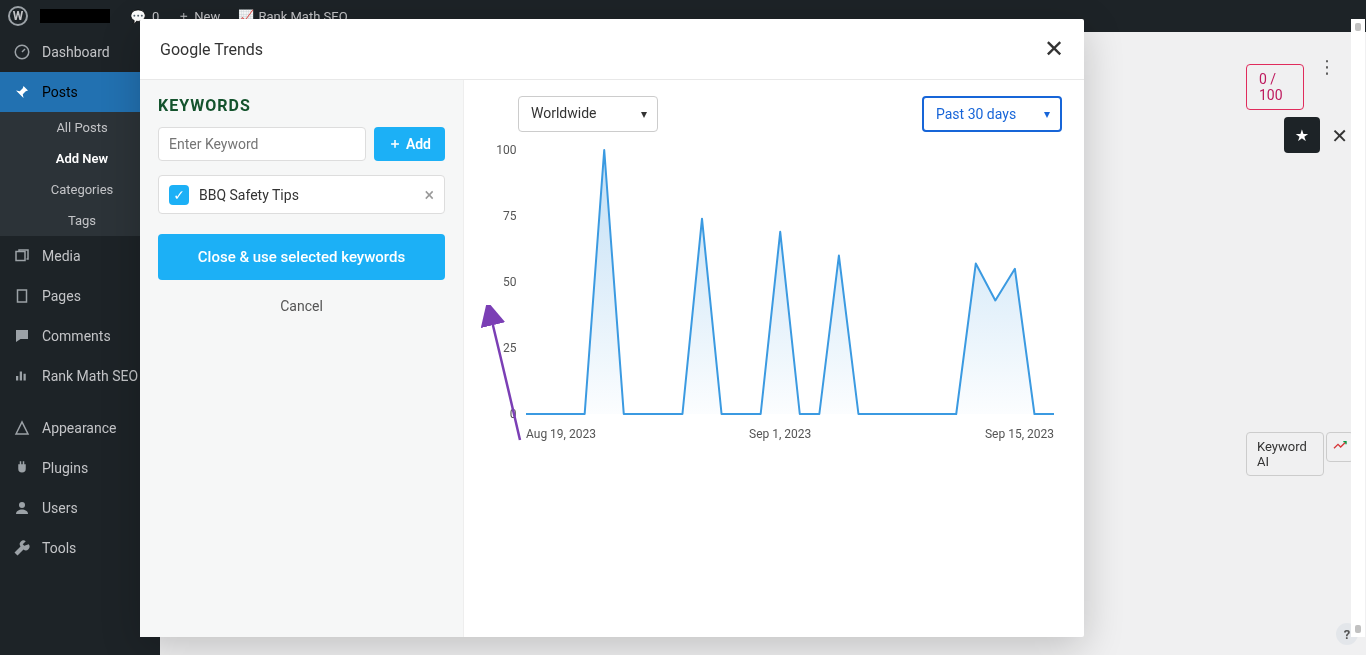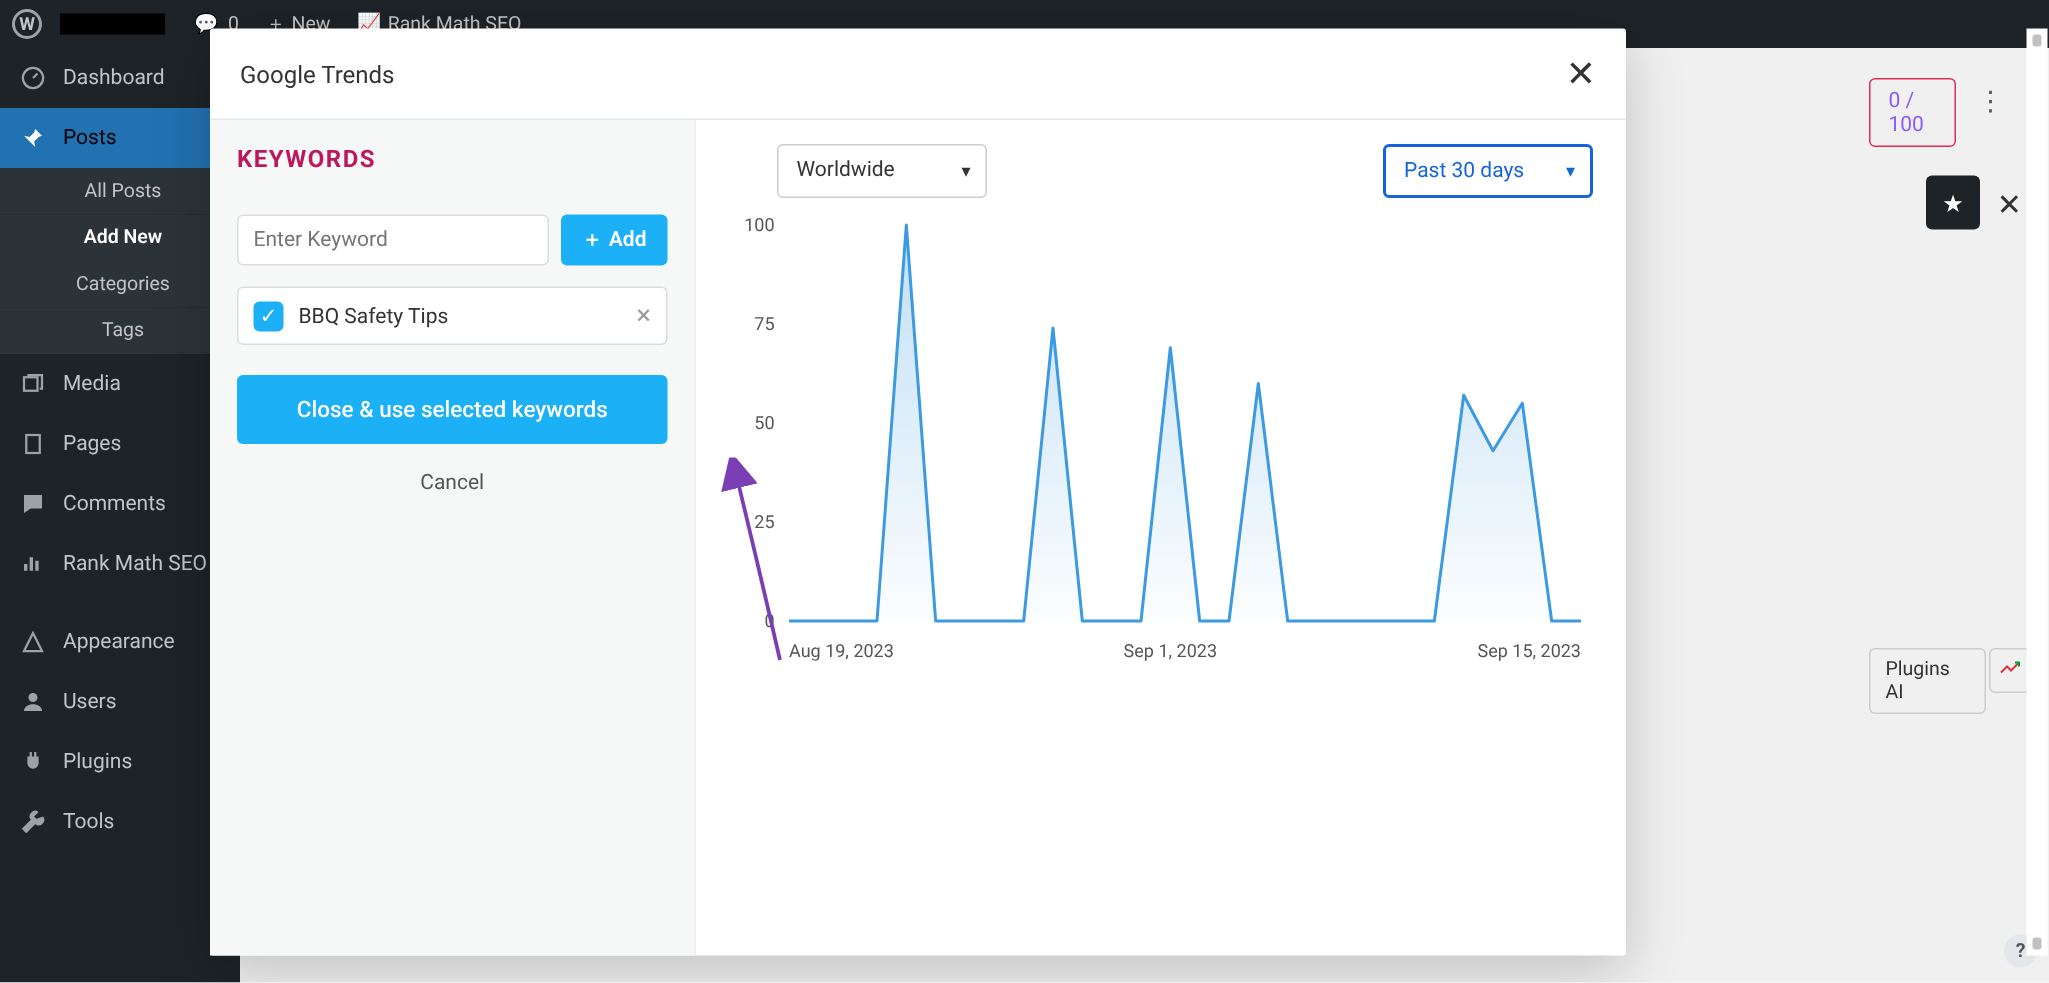--- a/index.html
+++ b/index.html
@@ -15,40 +15,40 @@
   .wpsidebar { position: absolute; top: 32px; left: 0; width: 160px; bottom: 0; background: #1d2327; color: #fff; font-size: 14px; z-index: 1; text-align: center; }
   .wpsidebar .item { display: flex; align-items: center; gap: 10px; padding: 10px 12px; color: #c3c4c7; cursor: pointer; }
   .wpsidebar .item.current { background: #2271b1; color: #000000; }
   .wpsidebar .item.current .ico { color: #fff; }
   .wpsidebar .sub { padding: 8px 12px 8px 16px; color: #c3c4c7; font-size: 13px; cursor: pointer; background: #2c3338; }
   .wpsidebar .sub.current { font-weight: 600; color: #fff; }
   .ico { width: 20px; height: 20px; display: inline-flex; align-items: center; justify-content: center; color: #9ca2a7; }
 
   
   .editor-right { position: absolute; top: 32px; right: 0; width: 120px; height: 600px; z-index: 0; }
-  .score-pill { position: absolute; top: 20px; right: 62px; border: 1px solid #e02b5c; color: #8b5cf6; padding: 6px 12px; border-radius: 4px; font-size: 14px; }
+  .score-pill { position: absolute; top: 32px; right: 62px; border: 1px solid #e02b5c; color: #be185d; padding: 6px 12px; border-radius: 4px; font-size: 14px; }
   .kebab { position: absolute; top: 24px; right: 30px; font-size: 18px; color: #555; }
   .star-btn { position: absolute; top: 85px; right: 46px; width: 36px; height: 36px; background: #1d2327; display: flex; align-items: center; justify-content: center; color: #fff; border-radius: 4px; }
   .close-x { position: absolute; top: 92px; right: 18px; font-size: 20px; color: #333; }
   .content-ai-btn { position: absolute; top: 400px; right: 42px; border: 1px solid #ccc; padding: 6px 10px; border-radius: 4px; font-size: 13px; color: #333; }
   .trend-ico { position: absolute; top: 400px; right: 12px; border: 1px solid #ccc; padding: 4px 5px; border-radius: 4px; }
   .post-label { position: absolute; top: 600px; left: 225px; font-size: 14px; color: #555; }
 
   
   .modal { position: absolute; top: 19px; left: 140px; width: 944px; height: 618px; background: #fff; border-radius: 2px; box-shadow: 0 10px 40px rgba(0,0,0,.2); z-index: 10; display: flex; flex-direction: column; }
   .modal-scroll { position: absolute; top: 19px; right: 1px; width: 14px; height: 618px; background: #fff; z-index: 11; }
   .modal-scroll::before { content:''; position:absolute; top:4px; left:4px; right:4px; height:8px; background:#c1c1c1; border-radius:2px; }
   .modal-scroll::after { content:''; position:absolute; bottom:4px; left:4px; right:4px; height:8px; background:#c1c1c1; border-radius:2px; }
   .modal-head { display: flex; align-items: center; justify-content: space-between; padding: 16px 20px; border-bottom: 1px solid #e8e8e8; }
   .modal-title { font-size: 16px; color: #333; }
   .modal-close { font-size: 24px; color: #333; cursor: pointer; }
   .modal-body { flex: 1; display: flex; }
 
   .keycol { width: 324px; background: #f6f7f7; padding: 16px 18px; border-right: 1px solid #eee; }
-  .keycol h3 { font-size: 16px; letter-spacing: 1px; color: #be185d; font-weight: 700; margin-bottom: 28px; }
+  .keycol h3 { font-size: 16px; letter-spacing: 1px; color: #14532d; font-weight: 700; margin-bottom: 12px; }
   .key-add-row { display: flex; gap: 8px; margin-bottom: 14px; }
   .key-input { flex: 1; border: 1px solid #ddd; border-radius: 4px; padding: 8px 10px; font-size: 14px; color: #777; background: #fff; }
   .add-btn { background: #1cb0f6; color: #fff; border: none; border-radius: 4px; padding: 8px 14px; font-size: 14px; font-weight: 600; display: flex; align-items: center; gap: 4px; cursor: pointer; }
   .key-chip { display: flex; align-items: center; gap: 10px; background: #fff; border: 1px solid #ddd; border-radius: 4px; padding: 8px 10px; font-size: 14px; color: #333; margin-bottom: 20px; }
   .key-chip .cb { width: 20px; height: 20px; background: #1cb0f6; border-radius: 4px; display: flex; align-items: center; justify-content: center; color: #fff; font-size: 14px; }
   .key-chip .rm { margin-left: auto; color: #999; cursor: pointer; font-size: 18px; }
   .use-btn { width: 100%; background: #1cb0f6; color: #fff; border: none; border-radius: 4px; padding: 14px 0; font-size: 15px; font-weight: 500; cursor: pointer; }
   .cancel-link { display: block; text-align: center; margin-top: 18px; color: #555; font-size: 14px; cursor: pointer; }
   .arrow-annot { position: absolute; top: 286px; left: 340px; width: 50px; height: 140px; pointer-events: none; }
 
@@ -144,52 +144,52 @@
     <span class="ico">
         <svg class="icon" viewBox="0 0 24 24" fill="currentColor">
           <path d="M4 20l8-16 8 16H4z" fill="none" stroke="currentColor" stroke-width="2"></path>
         </svg>
       </span>
     <span>Appearance</span>
   </div>
   <div class="item">
     <span class="ico">
         <svg class="icon" viewBox="0 0 24 24" fill="currentColor">
+          <path d="M9 3v4H7v6a5 5 0 0010 0V7h-2V3h-2v4h-2V3z"></path>
+        </svg>
+      </span>
+    <span>Plugins</span>
+  </div>
+  <div class="item">
+    <span class="ico">
+        <svg class="icon" viewBox="0 0 24 24" fill="currentColor">
           <circle cx="12" cy="8" r="4"></circle>
           <path d="M4 20c0-4 4-6 8-6s8 2 8 6"></path>
         </svg>
       </span>
     <span>Users</span>
-  </div>
-  <div class="item">
-    <span class="ico">
-        <svg class="icon" viewBox="0 0 24 24" fill="currentColor">
-          <path d="M9 3v4H7v6a5 5 0 0010 0V7h-2V3h-2v4h-2V3z"></path>
-        </svg>
-      </span>
-    <span>Plugins</span>
   </div>
   <div class="item">
     <span class="ico">
         <svg class="icon" viewBox="0 0 24 24" fill="currentColor">
           <path d="M21 7a5 5 0 01-7 7L6 22l-4-4 8-8a5 5 0 017-7l-4 4 2 2z"></path>
         </svg>
       </span>
     <span>Tools</span>
   </div>
 </div>
 
 <div class="editor-right">
   <div class="score-pill">0 / 100</div>
   <div class="kebab">⋮</div>
   <div class="star-btn">
       <span>★</span>
     </div>
   <div class="close-x">✕</div>
-  <div class="content-ai-btn">Plugins AI</div>
+  <div class="content-ai-btn">Keyword AI</div>
   <div class="trend-ico"><svg width="16" height="16" viewBox="0 0 24 24">
         <path d="M3 17l6-6 4 4 8-8" stroke="#d63638" stroke-width="2" fill="none"></path>
         <path d="M17 7h4v4" stroke="#009e47" stroke-width="2" fill="none"></path>
       </svg></div>
 </div>
 <div class="post-label">Post</div>
 
 <div class="help-bubble">?</div>
 
 <div class="modal">

